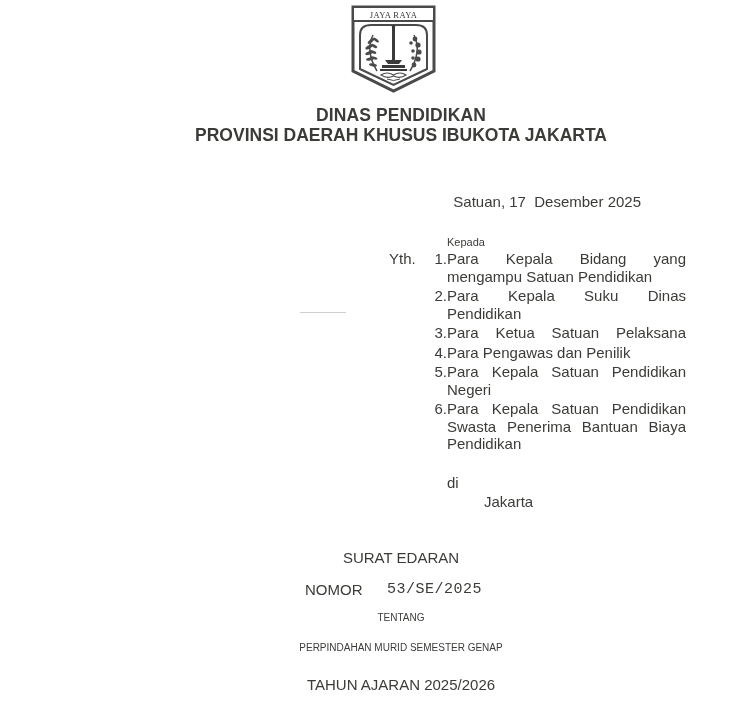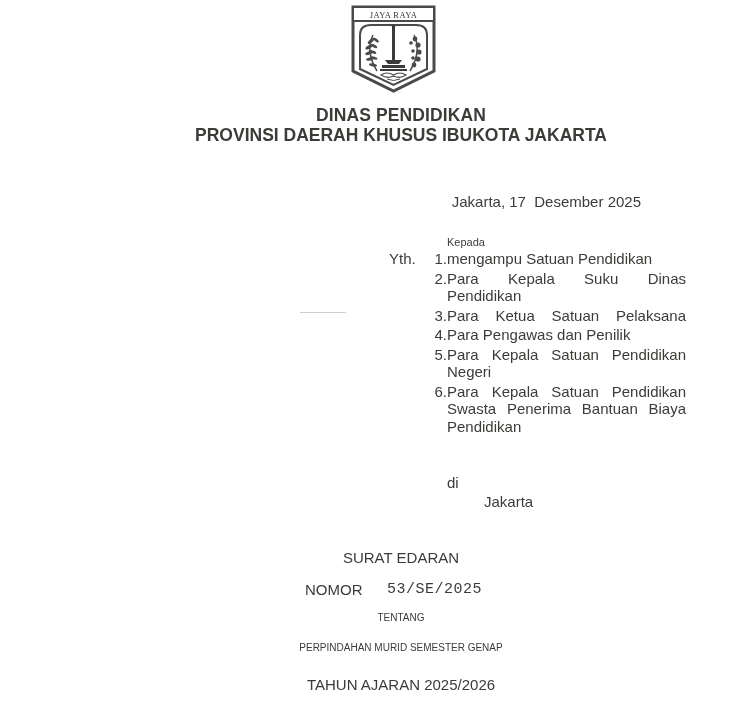--- a/index.html
+++ b/index.html
@@ -181,29 +181,30 @@
     </g>
 
     <path d="M30 70 Q36 66 42.5 70 Q49 66 55 70 Q49 74 42.5 71 Q36 74 30 70 Z" fill="none" stroke="#4a4a4a" stroke-width="1.2"></path>
     <path d="M36 74 Q42.5 77 49 74" fill="none" stroke="#4a4a4a" stroke-width="1"></path>
   </svg>
 </div>
 
 <div class="abs head1">DINAS PENDIDIKAN</div>
 <div class="abs head2">PROVINSI DAERAH KHUSUS IBUKOTA JAKARTA</div>
 
-<div class="abs date"><span>Jakarta,</span> <span>17</span>  <span>Desember 2025</span></div>
+<div class="abs date"><span>Satuan,</span> <span>17</span>  <span>Desember 2025</span></div>
 
 <div class="abs kepada">Kepada</div>
 <div class="abs yth">Yth.</div>
 
 <div class="abs rec-list">
   <div class="rec-item">
     <span class="rec-num">1.</span>
     <span class="rec-text">
+      <span class="line1">Para Kepala Bidang yang</span>
       <span class="line-rest">mengampu Satuan Pendidikan</span>
     </span>
   </div>
   <div class="rec-item">
     <span class="rec-num">2.</span>
     <span class="rec-text">
       <span class="line1">Para Kepala Suku Dinas</span>
       <span class="line-rest">Pendidikan</span>
     </span>
   </div>

